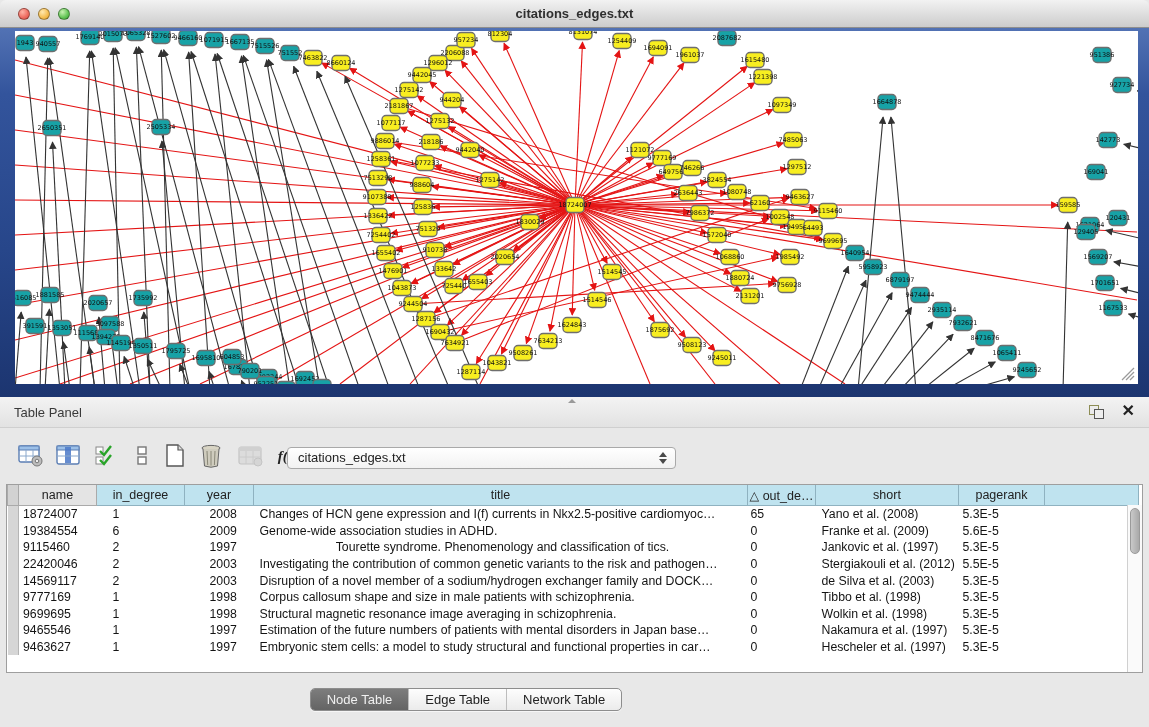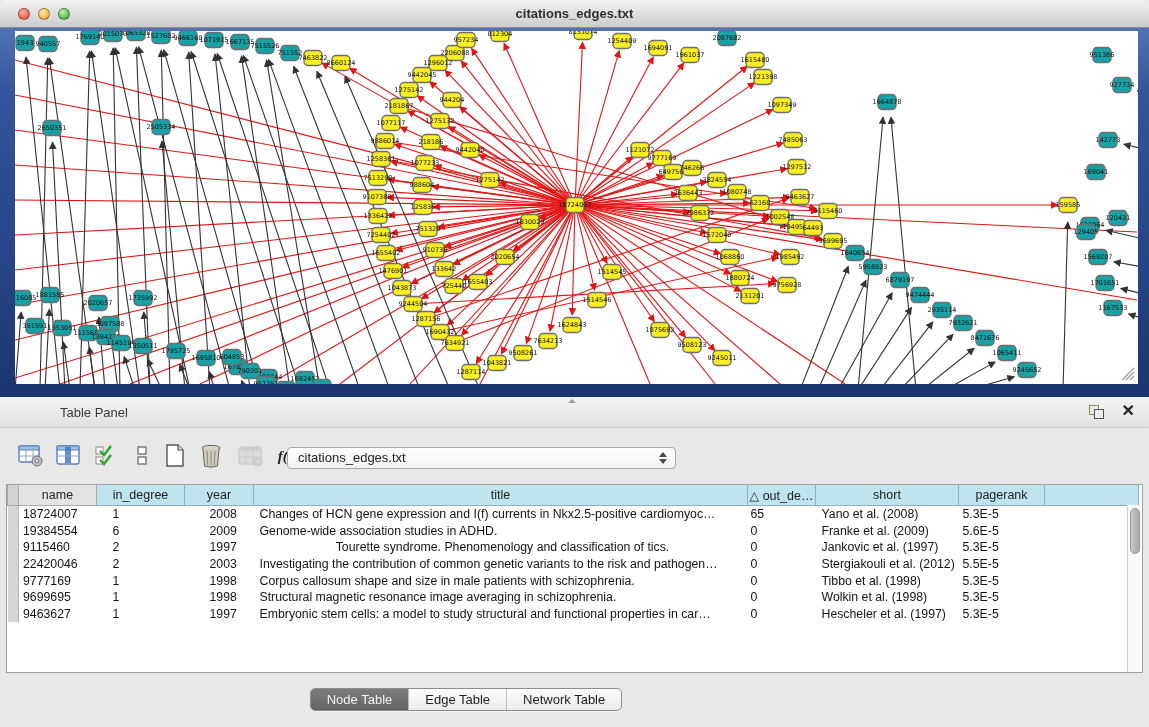--- a/index.html
+++ b/index.html
@@ -16,21 +16,21 @@
   .tl.yel{left:38px;background:radial-gradient(circle at 35% 30%,#ffe9b0,#f5bd4f 60%,#d89b2d);}
   .tl.grn{left:58px;background:radial-gradient(circle at 35% 30%,#c9f2b2,#61c454 60%,#3f9e35);}
   .gframe{position:absolute;left:0;top:28px;width:1149px;height:369px;
     background:linear-gradient(180deg,#5272b4 0%,#33549c 18%,#27468a 60%,#1c3570 100%);box-sizing:border-box;}
   .gcanvas{position:absolute;left:15px;top:3px;width:1123px;height:353px;background:#ffffff;}
   .gcanvas svg{display:block;}
 
   
   .tp-head{position:absolute;left:0;top:397px;width:1149px;height:31px;background:linear-gradient(#f3f3f3,#e2e2e2);
     border-bottom:1px solid #cfcfcf;box-sizing:border-box;}
-  .tp-title{position:absolute;left:14px;top:8px;font-size:13px;color:#3a3a3a;margin-left:46px;}
+  .tp-title{position:absolute;left:14px;top:8px;font-size:13px;color:#3a3a3a;}
   .tp-float{position:absolute;right:44px;top:8px;width:16px;height:14px;cursor:pointer;}
   .tp-float .sq1{position:absolute;left:0;top:0;width:8px;height:8px;border:1.5px solid #8d8d55;background:transparent;}
   .tp-float .sq2{position:absolute;left:5px;top:4px;width:8px;height:8px;border:1.5px solid #555;background:#eee;}
   .tp-close{position:absolute;right:14px;top:4px;font-size:16px;font-weight:bold;color:#222;cursor:pointer;line-height:20px;}
   .grip{position:absolute;left:566px;top:399px;width:16px;height:5px;}
   .grip:before{content:"";position:absolute;left:2px;top:0;border-left:4px solid transparent;border-right:4px solid transparent;border-bottom:4px solid #9a9a9a;}
 
   .toolbar{position:absolute;left:0;top:428px;width:1149px;height:54px;}
   .tbtn{position:absolute;top:14px;width:30px;height:28px;background:transparent;border:none;padding:0;cursor:pointer;}
   .tbtn svg{display:block;margin:0 auto;}
@@ -943,20 +943,31 @@
             <td style="padding-left: 16px;">2</td>
             <td style="padding-left: 25px;">2003</td>
             <td style="padding-left: 6px;">Investigating the contribution of common genetic variants to the risk and pathogen…</td>
             <td style="padding-left: 3px;">0</td>
             <td style="padding-left: 6px;">Stergiakouli et al. (2012)</td>
             <td style="padding-left: 4px;">5.5E-5</td>
             <td></td>
           </tr>
           <tr>
             <td class="gutter"></td>
+            <td style="padding-left: 4px;">14569117</td>
+            <td style="padding-left: 16px;">2</td>
+            <td style="padding-left: 25px;">2003</td>
+            <td style="padding-left: 6px;">Disruption of a novel member of a sodium/hydrogen exchanger family and DOCK…</td>
+            <td style="padding-left: 3px;">0</td>
+            <td style="padding-left: 6px;">de Silva et al. (2003)</td>
+            <td style="padding-left: 4px;">5.3E-5</td>
+            <td></td>
+          </tr>
+          <tr>
+            <td class="gutter"></td>
             <td style="padding-left: 4px;">9777169</td>
             <td style="padding-left: 16px;">1</td>
             <td style="padding-left: 25px;">1998</td>
             <td style="padding-left: 6px;">Corpus callosum shape and size in male patients with schizophrenia.</td>
             <td style="padding-left: 3px;">0</td>
             <td style="padding-left: 6px;">Tibbo et al. (1998)</td>
             <td style="padding-left: 4px;">5.3E-5</td>
             <td></td>
           </tr>
           <tr>
@@ -965,20 +976,31 @@
             <td style="padding-left: 16px;">1</td>
             <td style="padding-left: 25px;">1998</td>
             <td style="padding-left: 6px;">Structural magnetic resonance image averaging in schizophrenia.</td>
             <td style="padding-left: 3px;">0</td>
             <td style="padding-left: 6px;">Wolkin et al. (1998)</td>
             <td style="padding-left: 4px;">5.3E-5</td>
             <td></td>
           </tr>
           <tr>
             <td class="gutter"></td>
+            <td style="padding-left: 4px;">9465546</td>
+            <td style="padding-left: 16px;">1</td>
+            <td style="padding-left: 25px;">1997</td>
+            <td style="padding-left: 6px;">Estimation of the future numbers of patients with mental disorders in Japan base…</td>
+            <td style="padding-left: 3px;">0</td>
+            <td style="padding-left: 6px;">Nakamura et al. (1997)</td>
+            <td style="padding-left: 4px;">5.3E-5</td>
+            <td></td>
+          </tr>
+          <tr>
+            <td class="gutter"></td>
             <td style="padding-left: 4px;">9463627</td>
             <td style="padding-left: 16px;">1</td>
             <td style="padding-left: 25px;">1997</td>
             <td style="padding-left: 6px;">Embryonic stem cells: a model to study structural and functional properties in car…</td>
             <td style="padding-left: 3px;">0</td>
             <td style="padding-left: 6px;">Hescheler et al. (1997)</td>
             <td style="padding-left: 4px;">5.3E-5</td>
             <td></td>
           </tr>
         </tbody>

